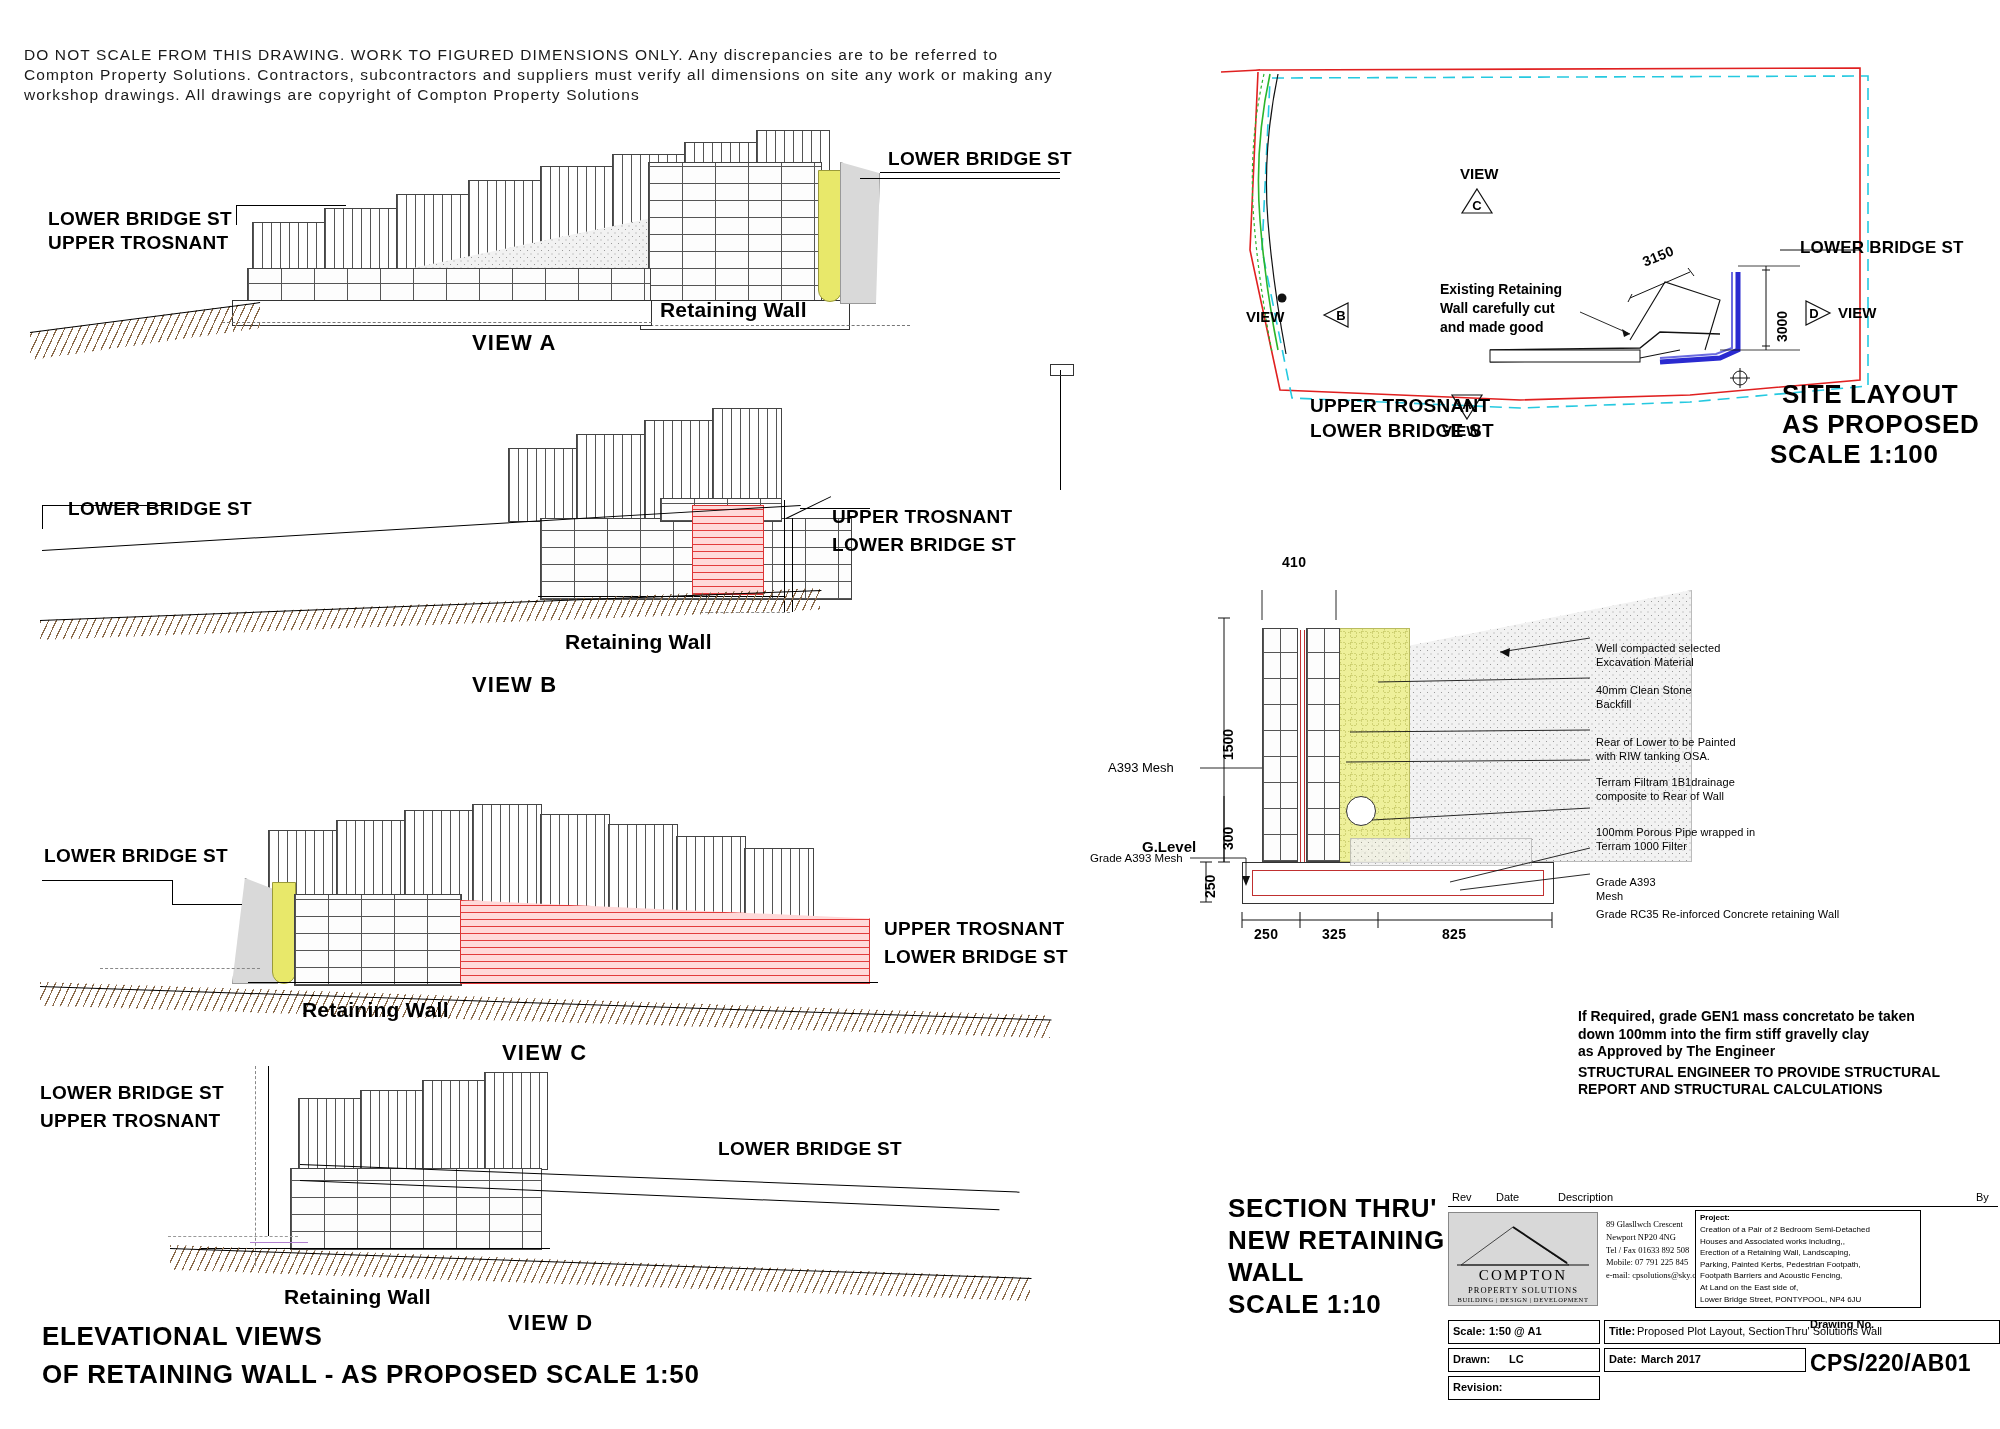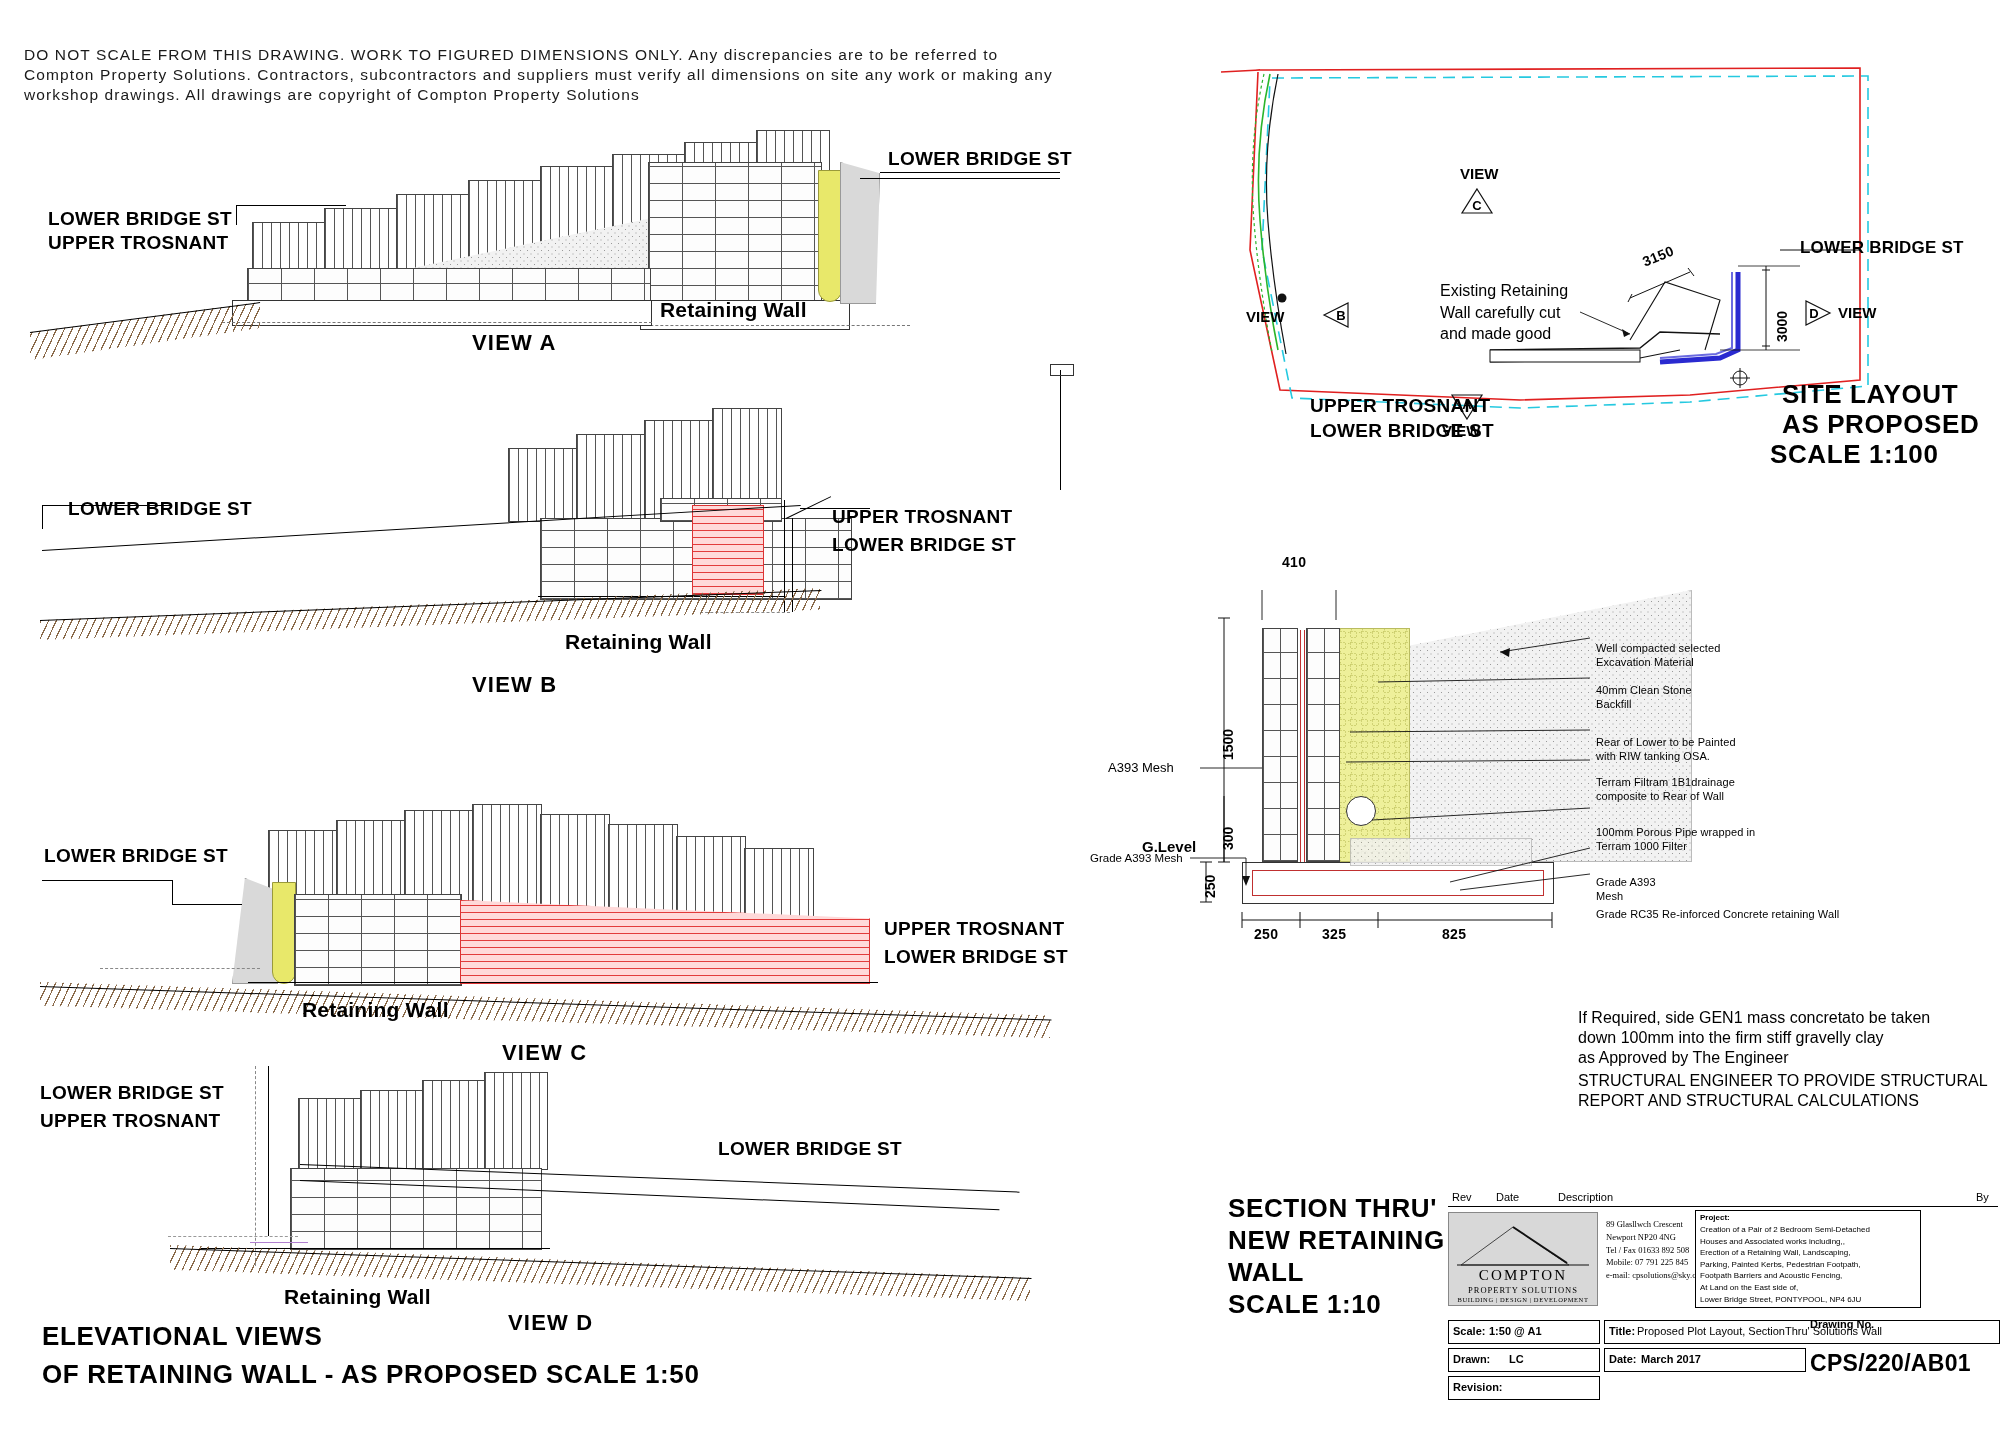--- a/index.html
+++ b/index.html
@@ -47,21 +47,21 @@
     font-weight: bold;
     font-size: 26px;
     letter-spacing: 0.6px;
     line-height: 1.25;
   }
   .tiny {
     font-size: 11px;
     line-height: 1.25;
     letter-spacing: 0.1px;
   }
-  .tiny-b { font-size: 16px; font-weight: normal; line-height: 1.25;}
+  .tiny-b { font-size: 14px; font-weight: bold; line-height: 1.25;}
   .dim-txt { font-size: 14px; font-weight: bold; letter-spacing: .3px;}
   .dim-txt-v {
     font-size: 14px; font-weight: bold;
     transform: rotate(-90deg);
     transform-origin: left top;
     white-space: nowrap;
   }
 
   
   .hline { background: #000; height: 1px; }
@@ -540,21 +540,21 @@
   <div class="abs tiny" style="left:446px; top:272px; white-space: pre-line; width:190px;">
     <span>Grade A393
 Mesh</span>
   </div>
   <div class="abs tiny" style="left:446px; top:304px; white-space: pre-line; width:270px;">
     <span>Grade RC35 Re-inforced Concrete retaining Wall</span>
   </div>
 </div>
 
 <div class="abs" style="left:1578px; top:1008px; width:420px;">
-  <div class="tiny-b">If Required, side GEN1 mass concretato be taken</div>
+  <div class="tiny-b">If Required, grade GEN1 mass concretato be taken</div>
   <div class="tiny-b">down 100mm into the firm stiff gravelly clay</div>
   <div class="tiny-b">as Approved by The Engineer</div>
   <div class="tiny-b" style="margin-top:3px;">STRUCTURAL ENGINEER TO PROVIDE STRUCTURAL</div>
   <div class="tiny-b">REPORT AND STRUCTURAL CALCULATIONS</div>
 </div>
 
 <div class="abs big-title nowrap" style="left:1228px; top:1192px;">
   <span>SECTION THRU'</span>
 </div>
 <div class="abs big-title nowrap" style="left:1228px; top:1224px;">

